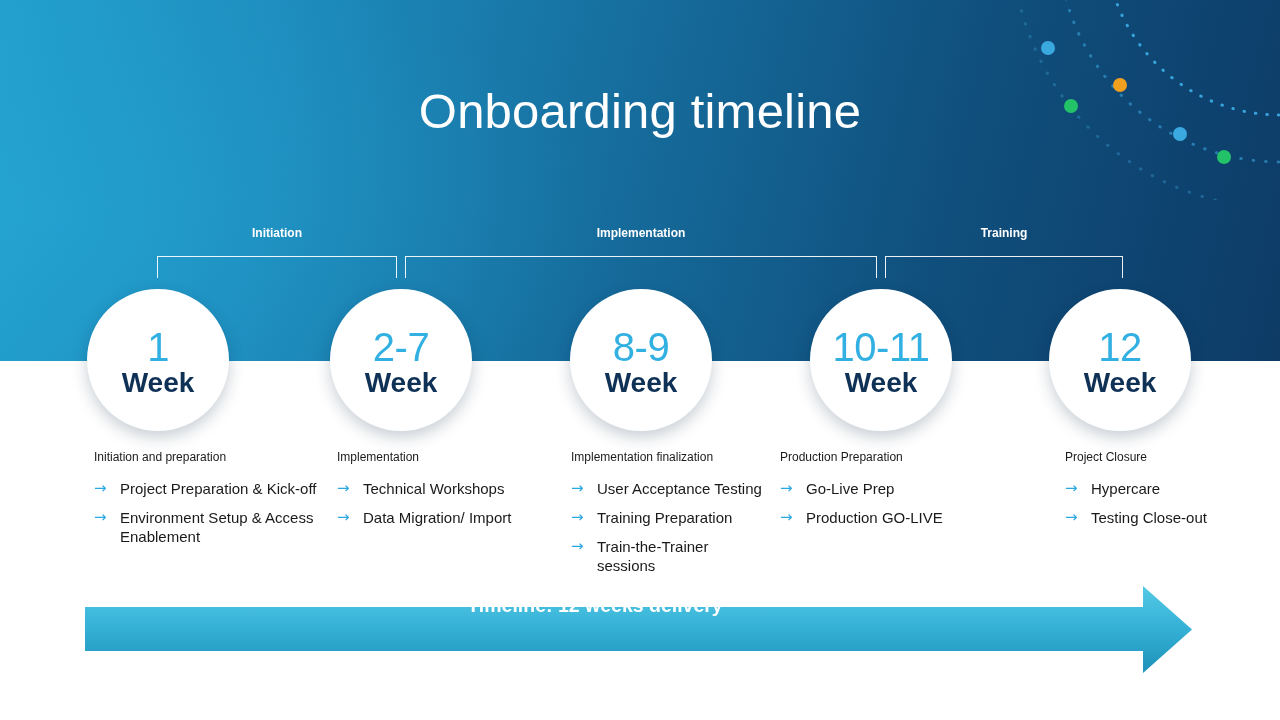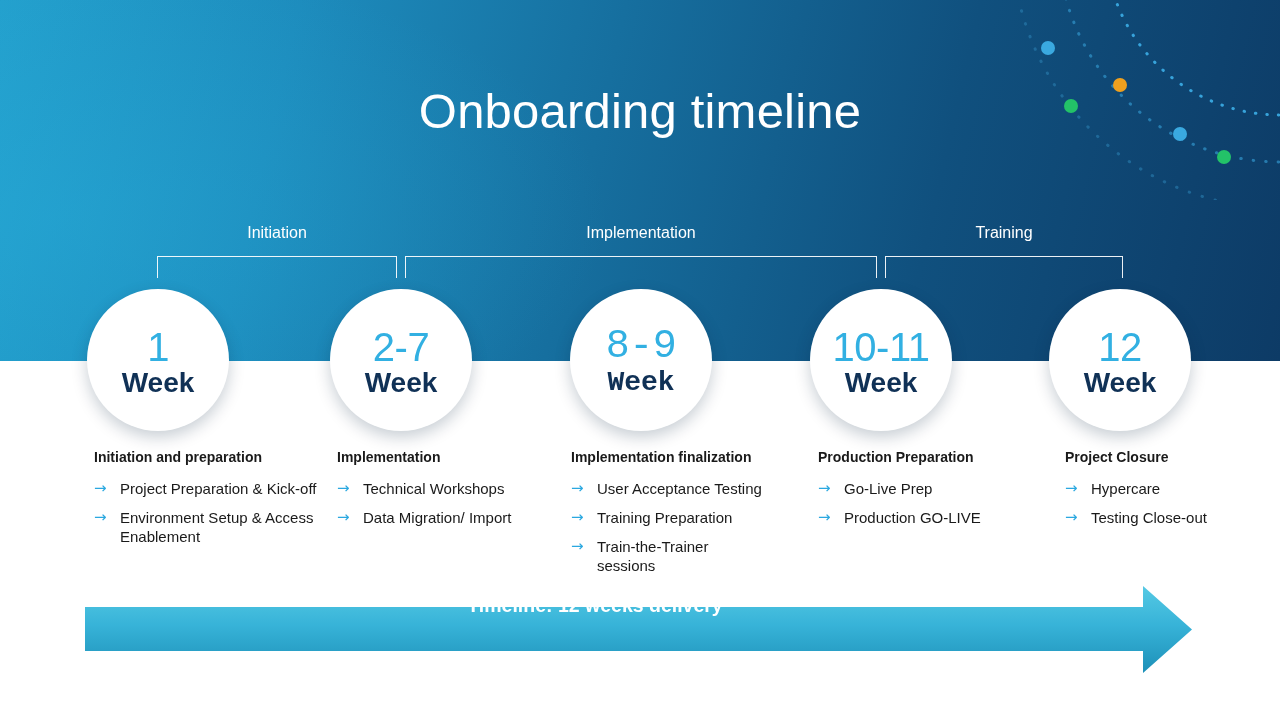--- a/index.html
+++ b/index.html
@@ -51,22 +51,22 @@
     font-weight: 300;
     letter-spacing: 0.2px;
     line-height: 58px;
     white-space: nowrap;
   }
 
   
   .phase-label {
     position: absolute;
     color: #ffffff;
-    font-size: 16px;
-    font-weight: 400;
+    font-size: 12px;
+    font-weight: 700;
     text-align: center;
     line-height: 22px;
     white-space: nowrap;
   }
   .bracket {
     position: absolute;
     height: 22px;
     border-top: 1.4px solid rgba(255,255,255,0.92);
     border-left: 1.4px solid rgba(255,255,255,0.92);
     border-right: 1.4px solid rgba(255,255,255,0.92);
@@ -99,22 +99,22 @@
     margin-top: 1px;
   }
 
   
   .col {
     position: absolute;
     top: 448px;
   }
   .col-head {
     color: #1a1a1a;
-    font-size: 14px;
-    font-weight: 700;
+    font-size: 12px;
+    font-weight: 400;
     line-height: 18px;
     margin-bottom: 13px;
     white-space: nowrap;
   }
   .bullet {
     display: flex;
     align-items: flex-start;
     margin-bottom: 10px;
   }
   .bullet-arrow {
@@ -188,21 +188,21 @@
   <div class="bracket" style="left:885px; top:256px; width:238px;"></div>
 
   <div class="week-circle" style="left:87px; top:289px;">
     <div class="week-num">1</div>
     <div class="week-word">Week</div>
   </div>
   <div class="week-circle" style="left:330px; top:289px;">
     <div class="week-num">2-7</div>
     <div class="week-word">Week</div>
   </div>
-  <div class="week-circle" style="left:570px; top:289px;font-family:Liberation Mono, monospace;">
+  <div class="week-circle" style="left:570px; top:289px;">
     <div class="week-num">8-9</div>
     <div class="week-word">Week</div>
   </div>
   <div class="week-circle" style="left:810px; top:289px;">
     <div class="week-num">10-11</div>
     <div class="week-word">Week</div>
   </div>
   <div class="week-circle" style="left:1049px; top:289px;">
     <div class="week-num">12</div>
     <div class="week-word">Week</div>
@@ -241,21 +241,21 @@
     <div class="bullet">
       <span class="bullet-arrow">→</span>
       <span class="bullet-text">Training Preparation</span>
     </div>
     <div class="bullet">
       <span class="bullet-arrow">→</span>
       <span class="bullet-text" style="max-width:120px;">Train-the-Trainer sessions</span>
     </div>
   </div>
 
-  <div class="col" style="left:818px; width:225px;">
+  <div class="col" style="left:780px; width:225px;">
     <div class="col-head">Production Preparation</div>
     <div class="bullet">
       <span class="bullet-arrow">→</span>
       <span class="bullet-text">Go-Live Prep</span>
     </div>
     <div class="bullet">
       <span class="bullet-arrow">→</span>
       <span class="bullet-text">Production GO-LIVE</span>
     </div>
   </div>

